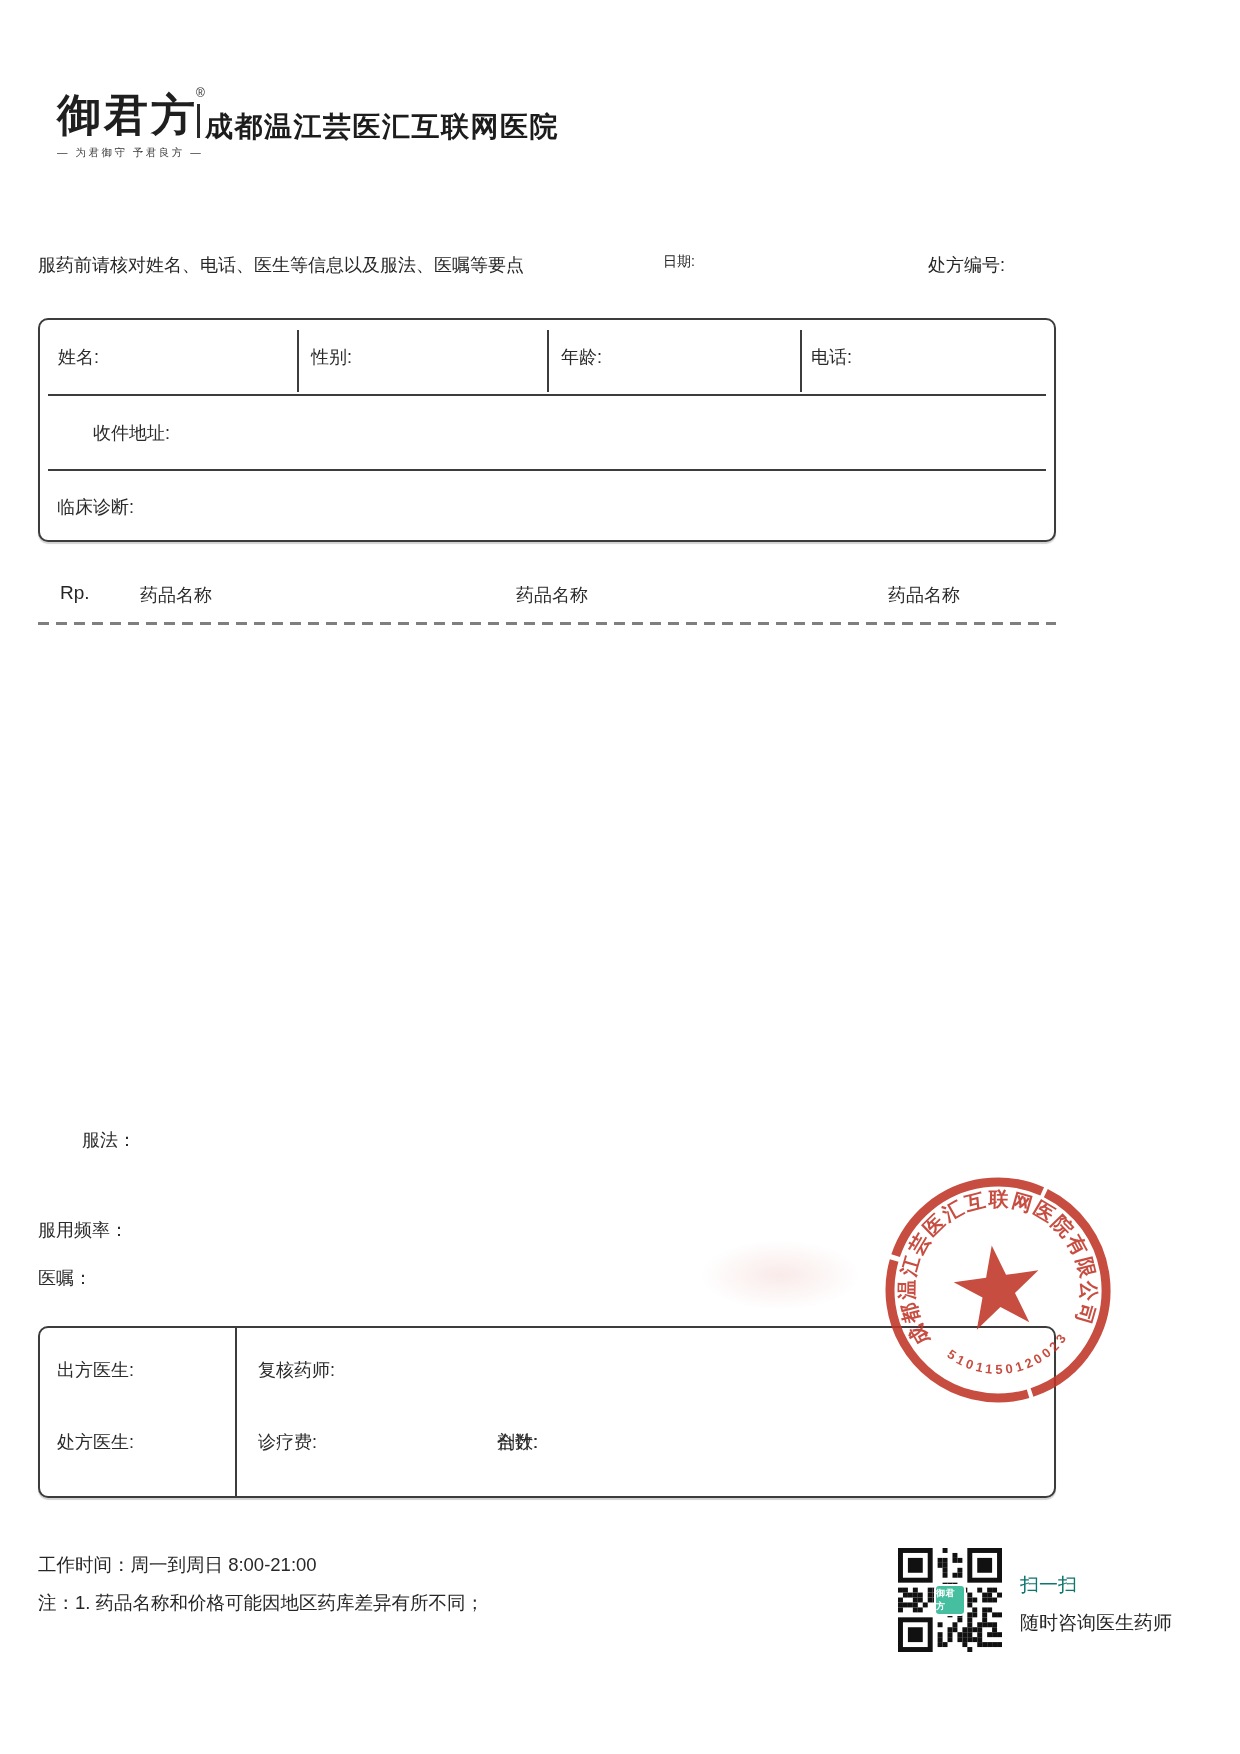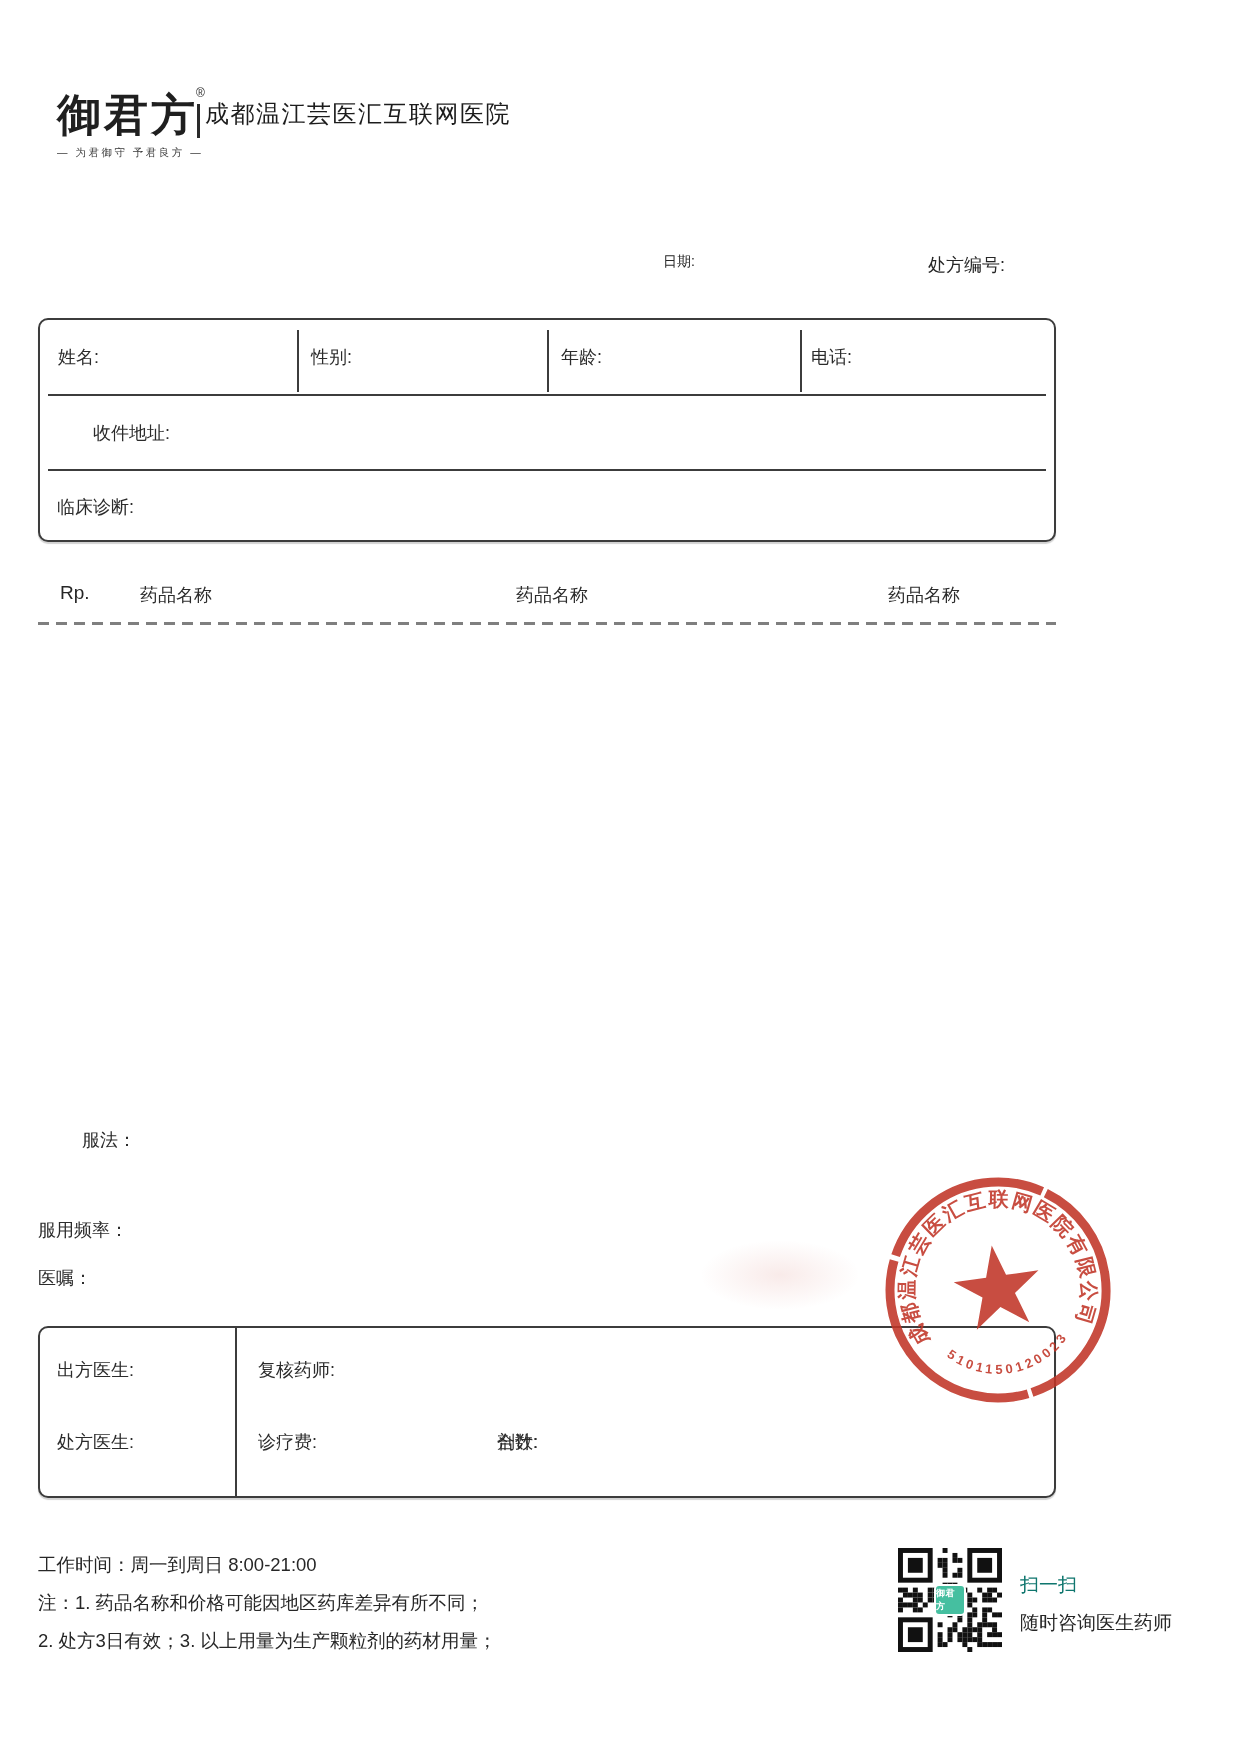--- a/index.html
+++ b/index.html
@@ -9,21 +9,21 @@
     font-family:"Liberation Sans", sans-serif; color:#2a2a2a; overflow:hidden;
   }
   .abs { position:absolute; }
 
   
   .logo-name { left:57px; top:86px; font-family:"DejaVu Serif", serif; font-weight:bold;
                font-size:44px; letter-spacing:3px; color:#1f1f1f; }
   .logo-reg { left:196px; top:86px; font-size:12px; color:#2a2a2a; }
   .logo-seal-bar { left:197px; top:104px; width:3px; height:34px; background:#2a2a2a; }
   .logo-tagline { left:57px; top:146px; font-size:10.5px; letter-spacing:2.5px; color:#3a3a3a; white-space:nowrap; }
-  .hospital-title { left:205px; top:98px; font-size:24px; font-weight:normal; letter-spacing:1.5px; color:#1c1c1c; }
+  .hospital-title { left:205px; top:108px; font-size:28px; font-weight:bold; letter-spacing:1.5px; color:#1c1c1c; }
 
   
   .notice-text { left:38px; top:253px; font-size:18px; color:#262626; }
   .date-label { left:663px; top:253px; font-size:14px; color:#262626; }
   .rx-number-label { left:928px; top:253px; font-size:18px; color:#262626; }
 
   
   .form-box { border:2px solid #3c3c3c; border-radius:10px; background:#fff;
               box-shadow:0 2px 1px rgba(0,0,0,0.18); }
   .patient-box { left:38px; top:318px; width:1018px; height:224px; }
@@ -94,20 +94,21 @@
 <body>
 
 <div class="page">
 
   <div class="abs logo-name">御君方</div>
   <div class="abs logo-reg">®</div>
   <div class="abs logo-seal-bar"></div>
   <div class="abs logo-tagline">— 为君御守 予君良方 —</div>
   <div class="abs hospital-title">成都温江芸医汇互联网医院</div>
 
+  <div class="abs notice-text">服药前请核对姓名、电话、医生等信息以及服法、医嘱等要点</div>
   <div class="abs date-label">日期:</div>
   <div class="abs rx-number-label">处方编号:</div>
 
   <div class="abs form-box patient-box"></div>
   <div class="abs vdiv-1"></div>
   <div class="abs vdiv-2"></div>
   <div class="abs vdiv-3"></div>
   <div class="abs hline-1"></div>
   <div class="abs hline-2"></div>
   <div class="abs label name-label">姓名:</div>
@@ -147,21 +148,20 @@
     <text class="seal-name" fill="#c13527">
       <textPath href="#seal-top-arc" startOffset="2">成都温江芸医汇互联网医院有限公司</textPath>
     </text>
     <text class="seal-code" fill="#c13527">
       <textPath href="#seal-bottom-arc" startOffset="6">5101150120023</textPath>
     </text>
   </svg>
 
   <div class="abs hours-text">工作时间：周一到周日 8:00-21:00</div>
   <div class="abs note1-text">注：1. 药品名称和价格可能因地区药库差异有所不同；</div>
-  <div class="abs note2-text">2. 处方3日有效；3. 以上用量为生产颗粒剂的药材用量；</div>
 
   <div class="abs qr-wrap">
     <svg id="qr-svg" width="104" height="104">
         <rect x="44.57142857142857" y="0" width="4.9523809523809526" height="4.9523809523809526" fill="#111"></rect>
         <rect x="54.47619047619048" y="4.9523809523809526" width="4.9523809523809526" height="4.9523809523809526" fill="#111"></rect>
         <rect x="39.61904761904762" y="9.904761904761905" width="4.9523809523809526" height="4.9523809523809526" fill="#111"></rect>
         <rect x="44.57142857142857" y="9.904761904761905" width="4.9523809523809526" height="4.9523809523809526" fill="#111"></rect>
         <rect x="54.47619047619048" y="9.904761904761905" width="4.9523809523809526" height="4.9523809523809526" fill="#111"></rect>
         <rect x="59.42857142857143" y="9.904761904761905" width="4.9523809523809526" height="4.9523809523809526" fill="#111"></rect>
         <rect x="39.61904761904762" y="14.857142857142858" width="4.9523809523809526" height="4.9523809523809526" fill="#111"></rect>

